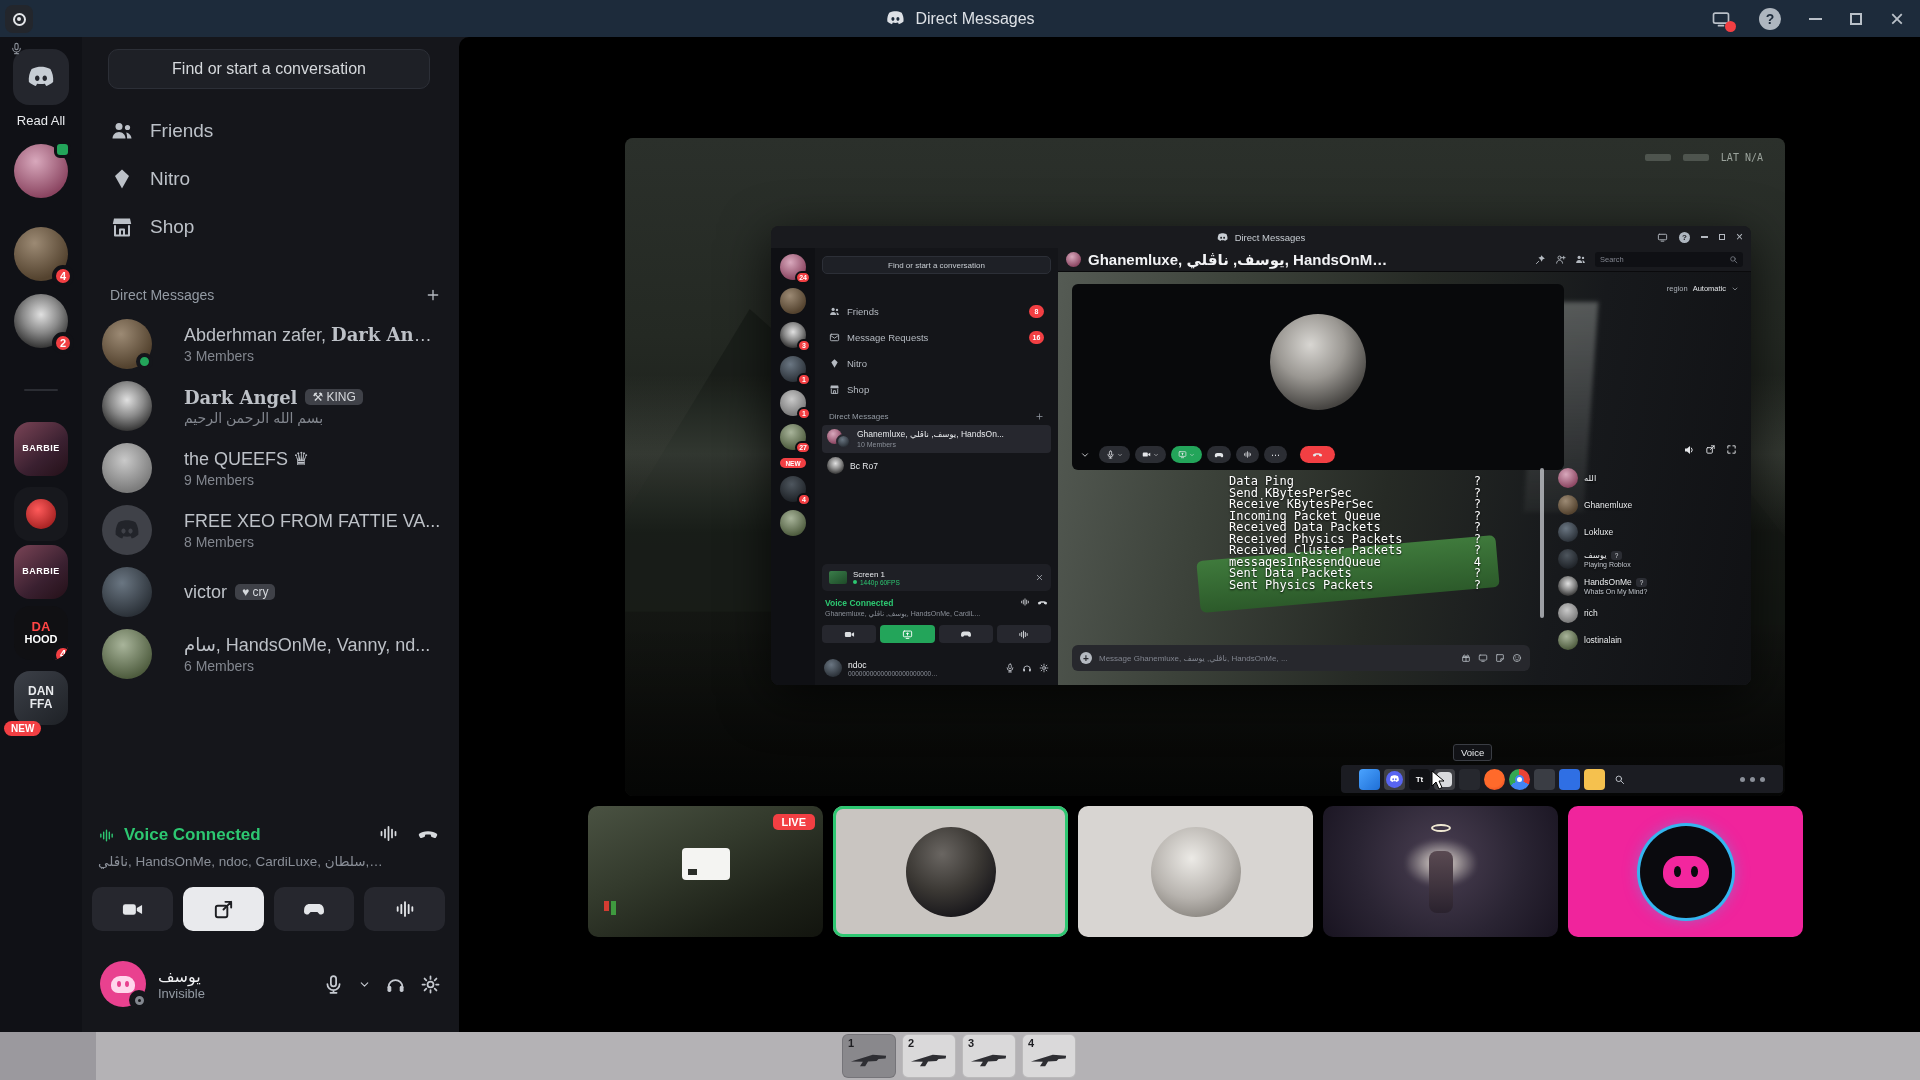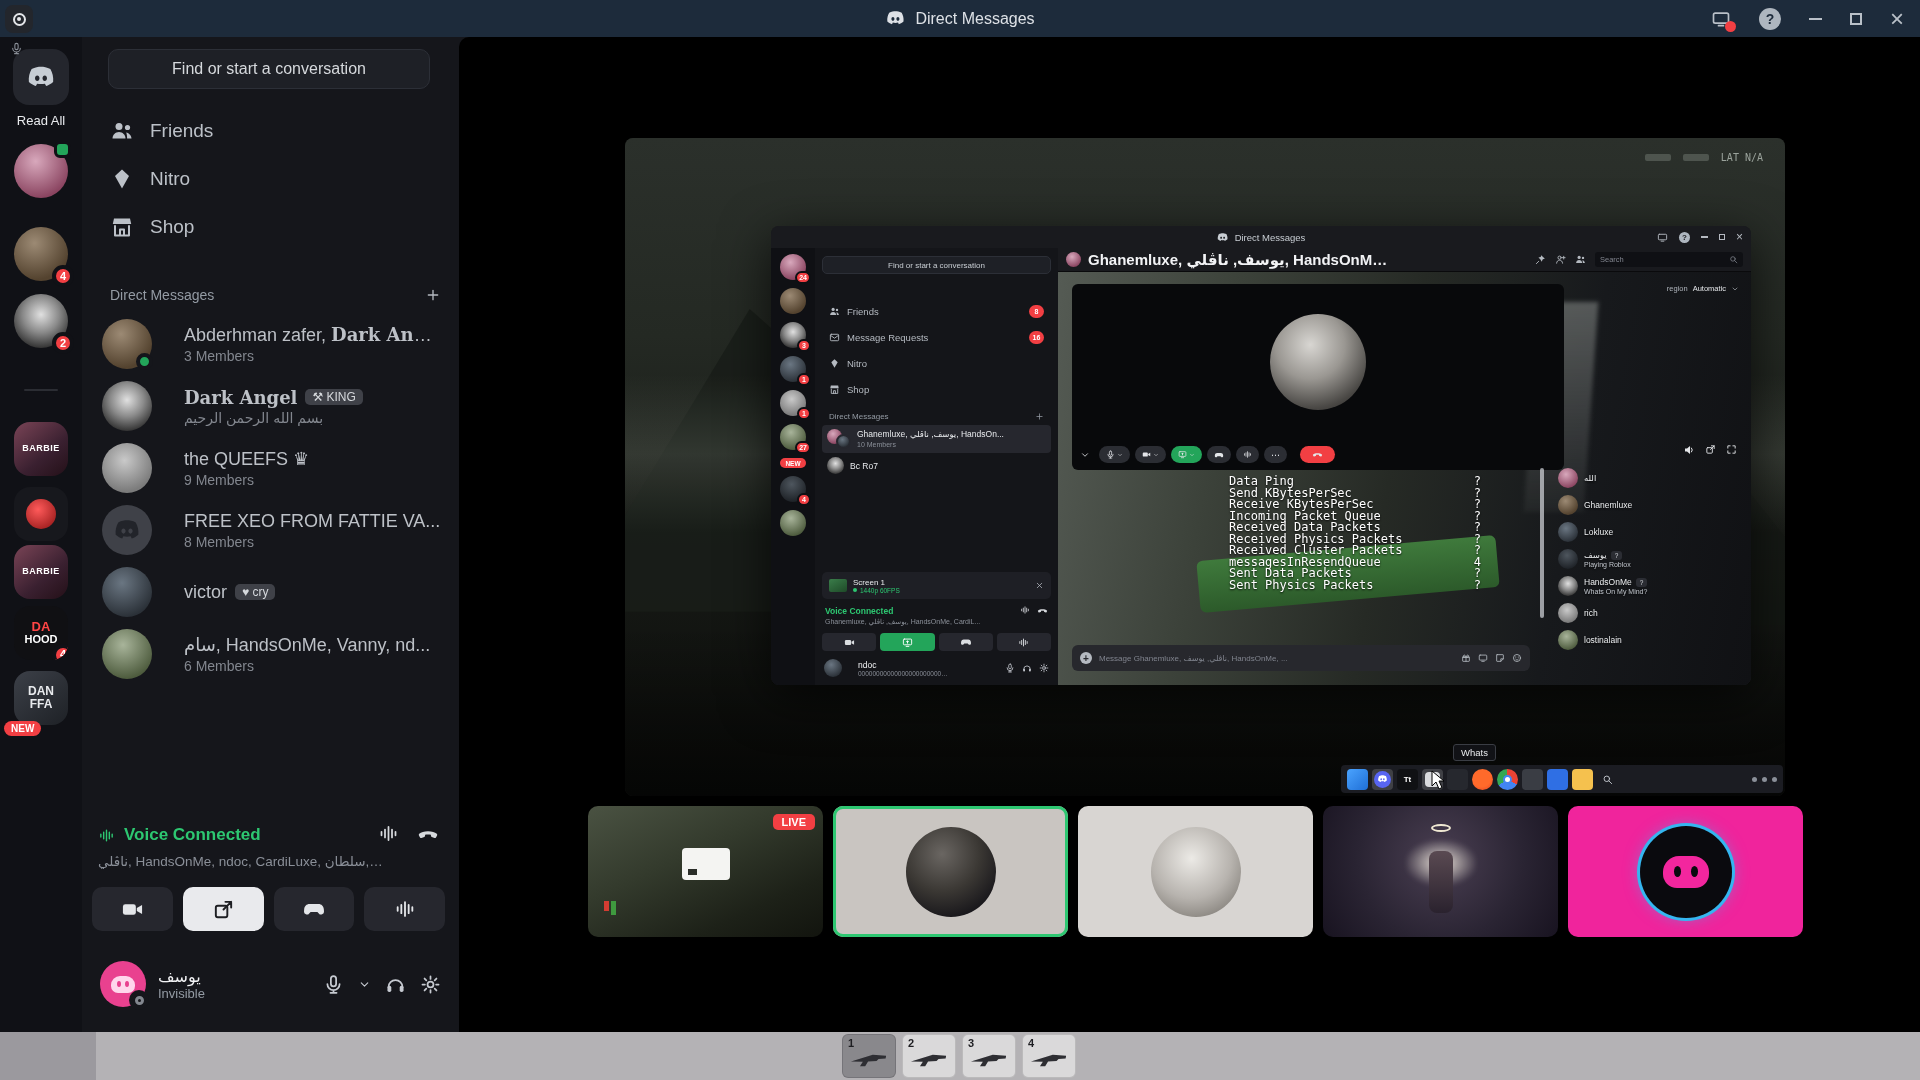--- a/index.html
+++ b/index.html
@@ -140,21 +140,21 @@
 .nw-stream .q i{width:4px;height:4px;border-radius:50%;background:#2dc771}
 .nw-stream .x{margin-left:auto;color:#b5bac1}
 .nw-voice{padding:6px 3px 2px;flex:none}
 .nw-voice .row{display:flex;align-items:center;gap:5px}
 .nw-voice .vs{color:#2dc771;font-size:8.5px;font-weight:bold}
 .nw-voice .ri{margin-left:auto;display:flex;gap:7px;color:#d6d9dd}
 .nw-voice .vc{font-size:7px;color:#8a8f98;margin-top:2px}
 .nw-btns{display:flex;gap:4px;margin-top:5px;flex:none}
 .nw-btn{flex:1;height:18px;border-radius:4px;background:#26272e;display:flex;align-items:center;justify-content:center;color:#dbdee1}
 .nw-btn.green{background:#23a55a;color:#fff}
-.nw-user{display:flex;align-items:center;gap:16px;margin-top:6px;padding:2px;flex:none}
+.nw-user{display:flex;align-items:center;gap:6px;margin-top:14px;padding:2px;flex:none}
 .nw-user .un{font-size:8.5px;color:#f2f3f5}
 .nw-user .us{font-size:6.5px;color:#8a8f98;max-width:92px}
 .nw-user .ui{margin-left:auto;display:flex;gap:7px;color:#c6cad1}
 .nw-main{flex:1;position:relative;overflow:hidden;background:#17191c}
 .nw-header{position:relative;height:24px;background:#191a1e;border-bottom:1px solid #0a0a0c;display:flex;align-items:center;gap:7px;padding:0 8px;z-index:6}
 .nw-htitle{font-size:15px;font-weight:bold;color:#f2f3f5;max-width:300px}
 .nw-hicons{display:flex;gap:9px;color:#b5bac1;margin-left:auto;align-items:center}
 .nw-hsearch{width:148px;height:15px;background:#0f1014;border-radius:3px;display:flex;align-items:center;padding:0 5px;color:#80848e;font-size:7.5px;gap:4px}
 .nw-hsearch .mg{margin-left:auto}
 .nw-stage{position:absolute;top:24px;left:0;right:0;bottom:0;background:linear-gradient(100deg,#555b54 0%,#3c423a 24%,#262a25 48%,#17191c 72%,#101114 100%)}
@@ -178,21 +178,21 @@
 .mav{width:20px;height:20px;border-radius:50%;flex:none}
 .mrow{display:flex;align-items:center;gap:4px}
 .mn{font-size:8.5px;color:#eceef0;text-shadow:0 1px 2px rgba(0,0,0,.8)}
 .mb{background:#2b2d33;border-radius:3px;font-size:6.5px;padding:1px 4px;color:#d6d9dd}
 .ms{font-size:7px;color:#c2c7ce;text-shadow:0 1px 2px rgba(0,0,0,.8);margin-top:1px}
 .nw-msg{position:absolute;left:14px;bottom:14px;width:458px;height:26px;background:#27282d;border-radius:6px;display:flex;align-items:center;gap:7px;padding:0 8px;z-index:4}
 .nw-msg .pluscirc{width:12px;height:12px;border-radius:50%;background:#b5bac1;color:#27282d;font-size:10px;font-weight:bold;display:flex;align-items:center;justify-content:center;flex:none}
 .nw-msg .ph{font-size:8px;color:#80848e;flex:1;min-width:0}
 .nw-msg-icons{display:flex;gap:7px;color:#b5bac1;align-items:center}
 
-.nw-task{position:absolute;left:716px;top:627px;width:442px;height:28px;background:rgba(28,30,36,.95);border-radius:4px;display:flex;align-items:center;gap:4px;padding:0 6px;z-index:12}
+.nw-task{position:absolute;left:716px;top:627px;width:442px;height:28px;background:rgba(28,30,36,.95);border-radius:4px;display:flex;align-items:center;gap:4px;padding:0 18px;z-index:12}
 .tk{width:21px;height:21px;border-radius:4px;display:flex;align-items:center;justify-content:center;font-size:8px;flex:none}
 .tk.hl{background:rgba(255,255,255,.16)}
 .tk-blue{background:linear-gradient(135deg,#4aa3ff,#1f6fd6)}
 .tk-disc{background:#5865f2;color:#fff}
 .tk-tt{background:#101114;color:#fff;font-weight:bold}
 .tk-ax{background:#d9dadd}
 .tk-dk{background:#26282e}
 .tk-brave{background:radial-gradient(circle at 45% 40%,#ff6a2b 55%,#e23c1e)}
 .tk-chrome{background:conic-gradient(#ea4335 0 33%,#4285f4 33% 66%,#34a853 66% 100%);position:relative}
 .tk-chrome i{position:absolute;left:6px;top:6px;width:9px;height:9px;border-radius:50%;background:#fff;border:2px solid #4285f4}
@@ -997,21 +997,21 @@
             <svg class="icon" width="11" height="11">
               <use href="#i-mag"></use>
             </svg>
           </span>
         <span class="tk-tray">
             <i></i>
             <i></i>
             <i></i>
           </span>
       </div>
-      <div class="nw-tip">Whats</div>
+      <div class="nw-tip">Voice</div>
       <div class="cursor">
         <svg width="14" height="20" viewBox="0 0 14 20">
             <path d="M1 1v15l4-4 3 7 3-1.5-3-6.5h5z" fill="#fff" stroke="#000" stroke-width="1"></path>
           </svg>
       </div>
     </div>
 
     <div class="tiles">
       <div class="tile t1">
         <div class="board">

